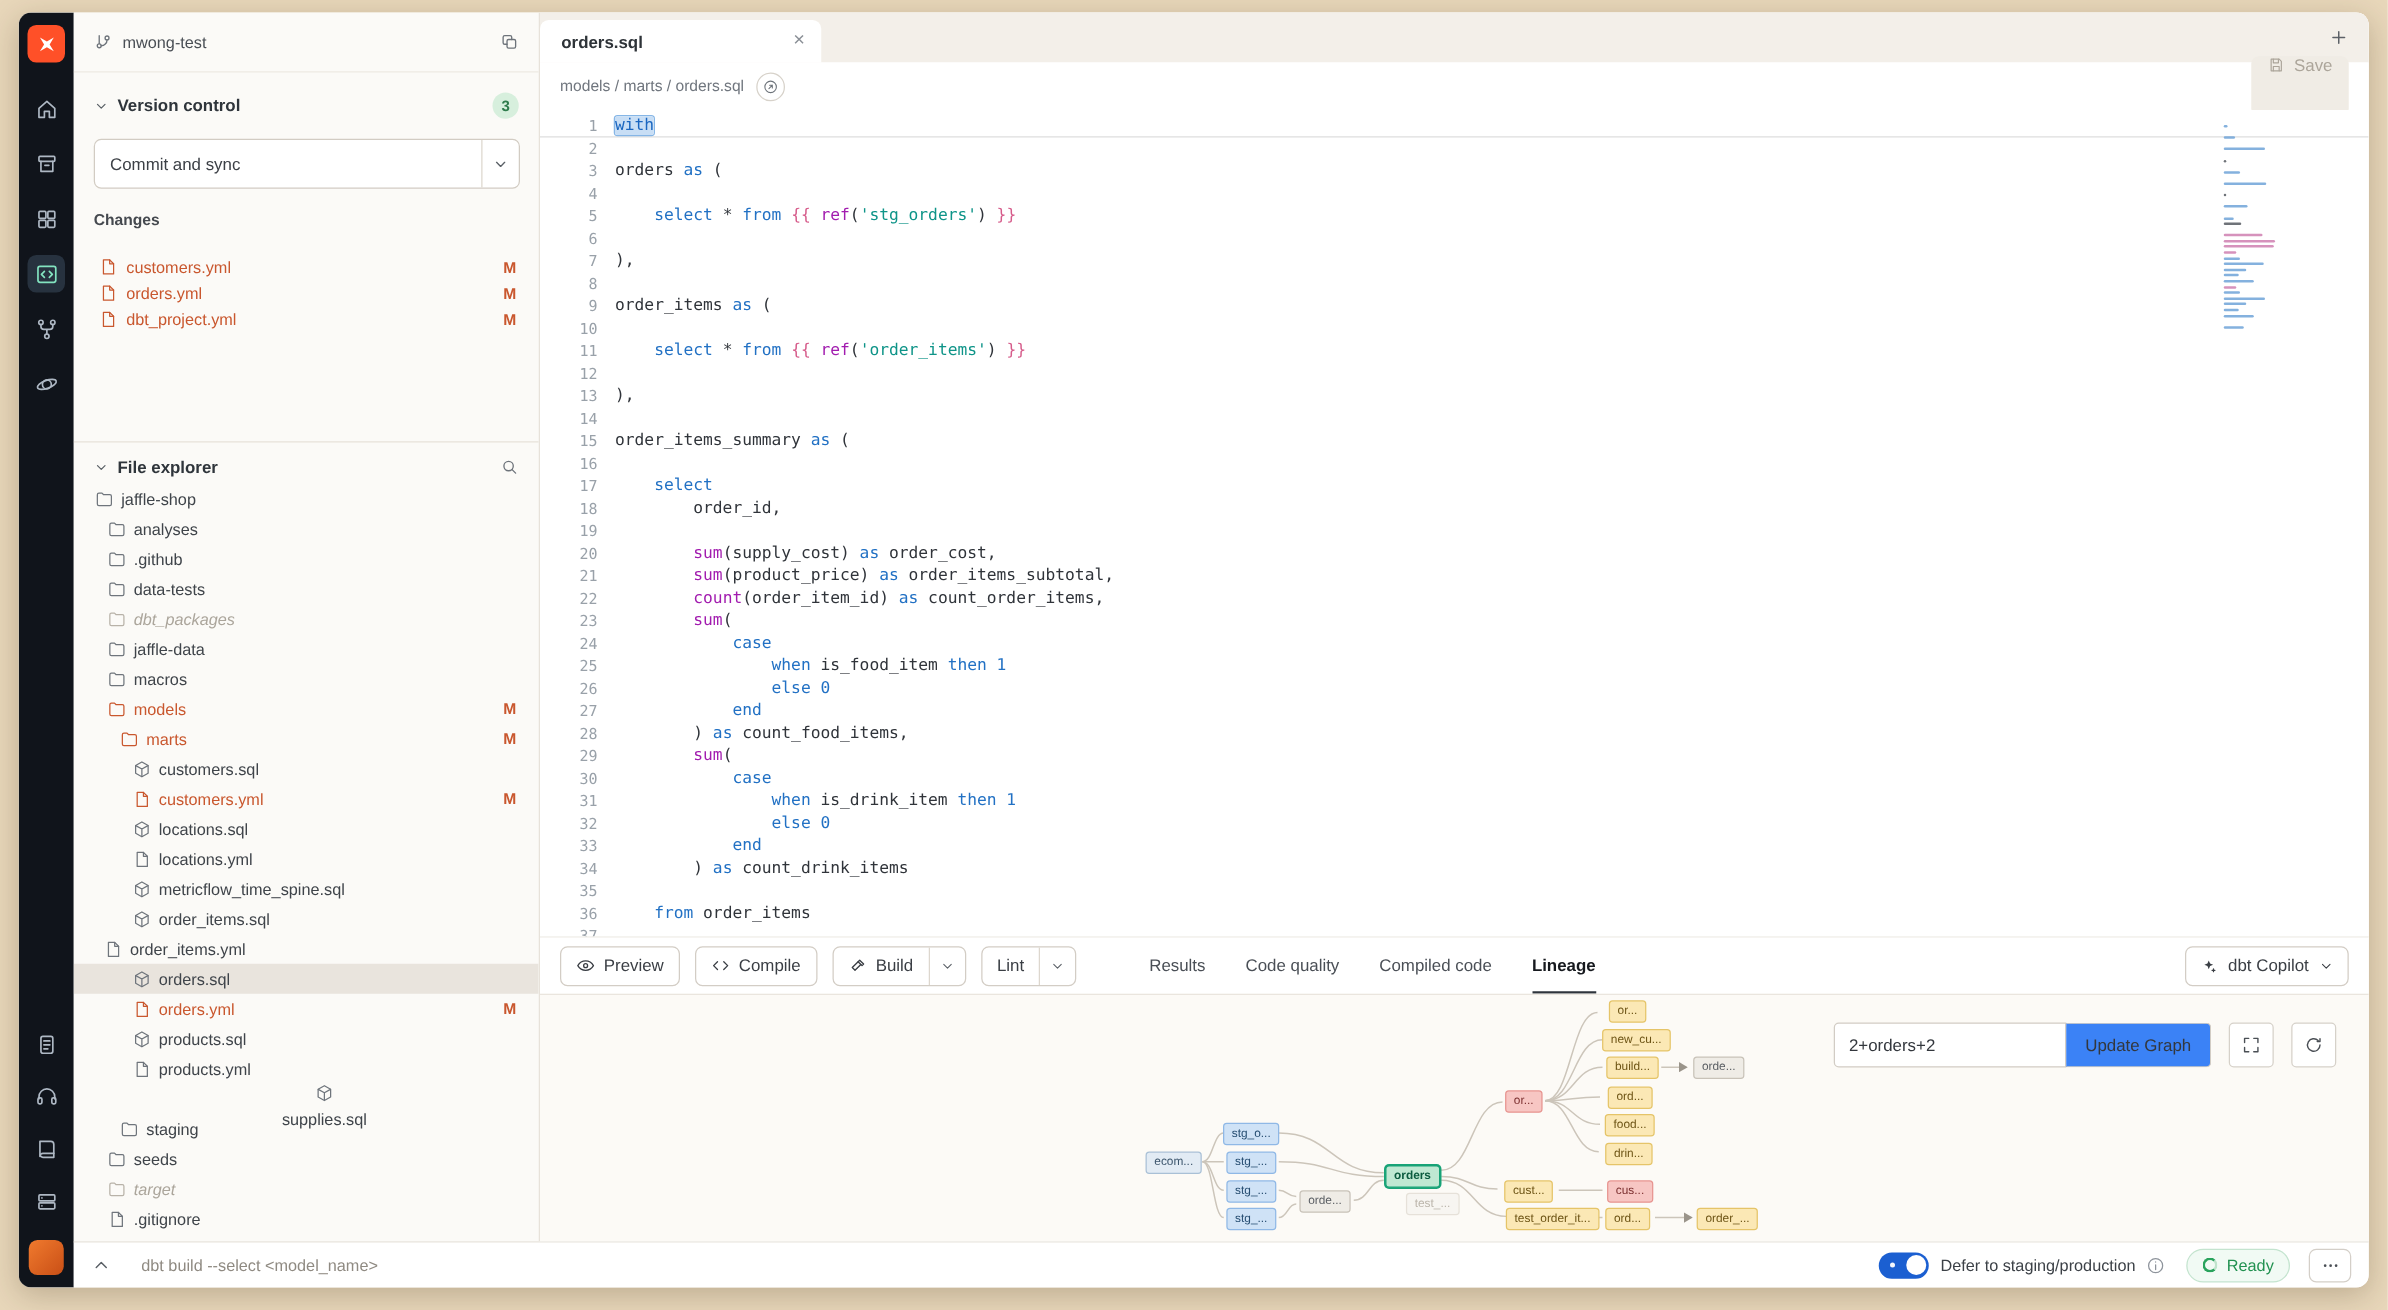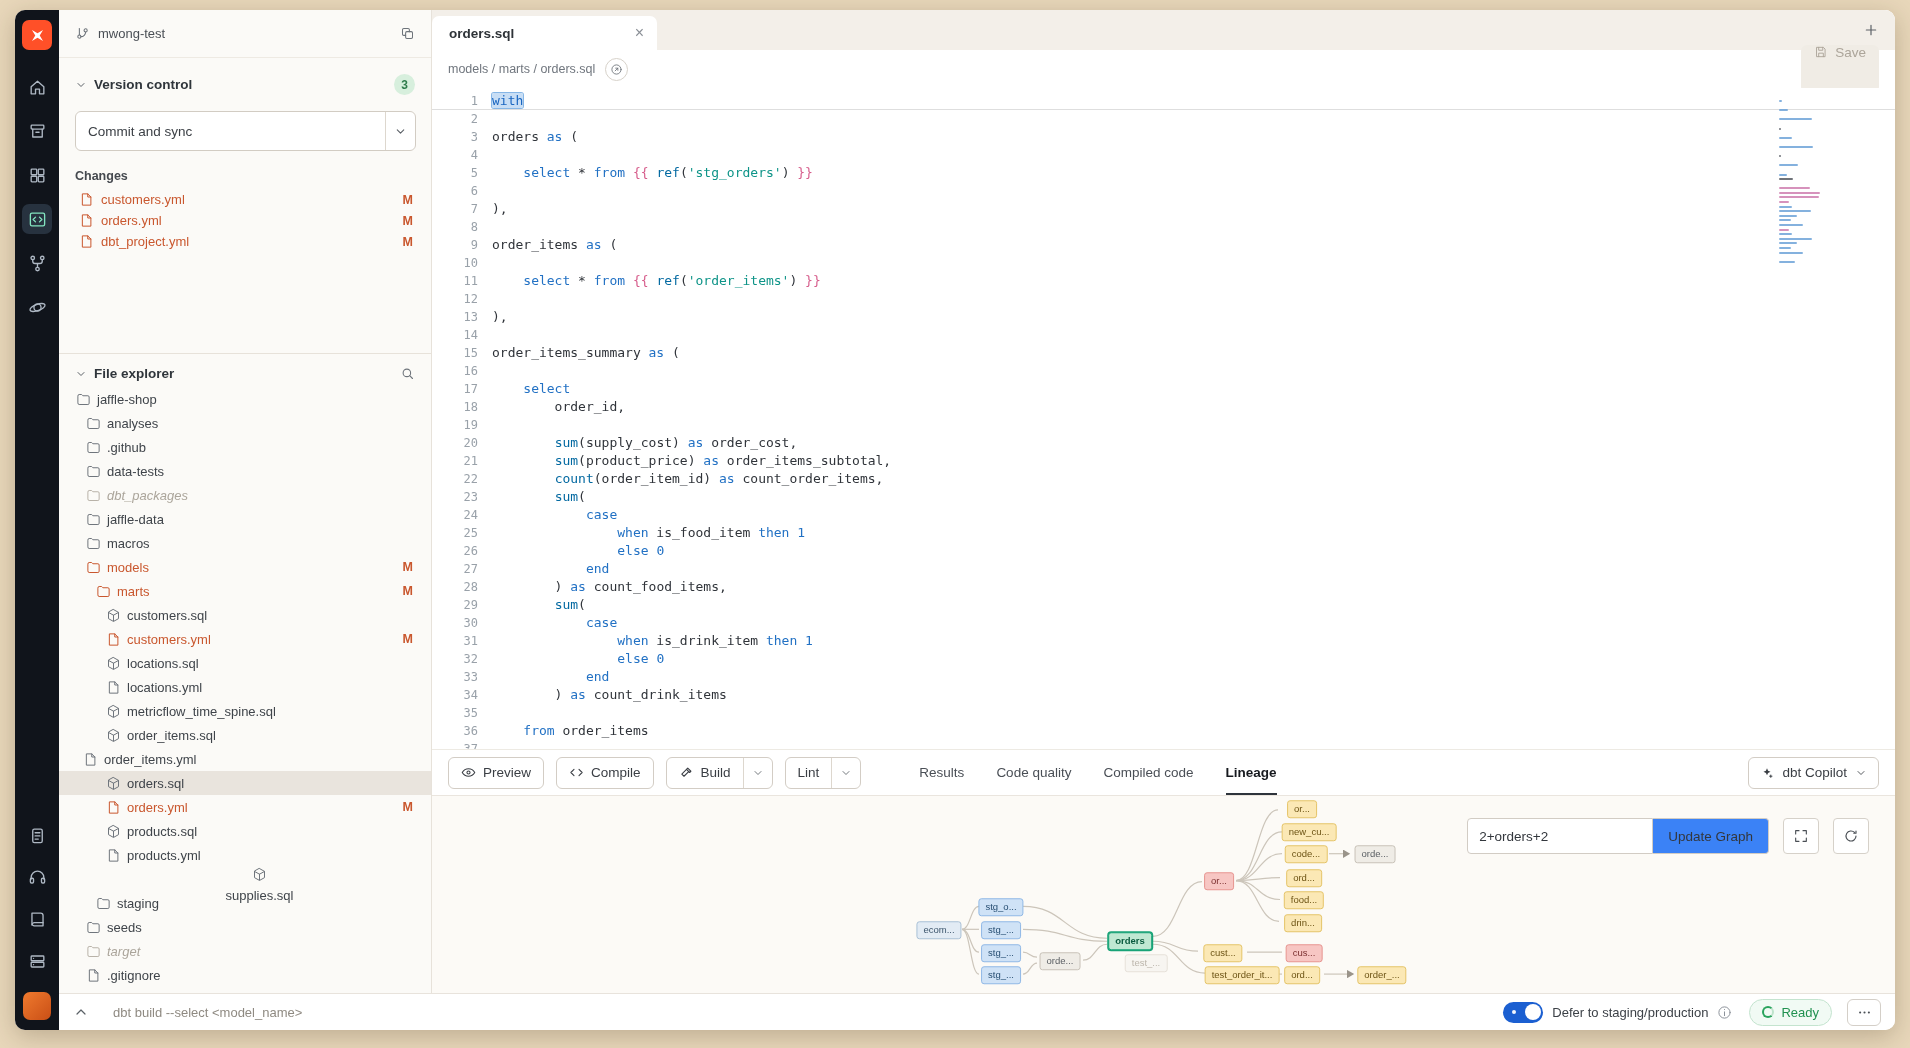--- a/index.html
+++ b/index.html
@@ -26,21 +26,21 @@
 .sicon svg{width:15px;height:15px;fill:none;stroke:currentColor;stroke-width:1.7;stroke-linecap:round;stroke-linejoin:round}
 .vc{height:296px;flex:none;padding:10px 0 0;border-bottom:1px solid #e7e2da}
 .sec-head{display:flex;align-items:center;gap:7px;padding:6px 16px;font-size:13.5px;font-weight:700;color:#2f353b}
 .sec-head .chev{display:inline-flex;color:#5b6167}
 .sec-head .chev svg{width:12px;height:12px;fill:none;stroke:currentColor;stroke-width:2;stroke-linecap:round;stroke-linejoin:round}
 .badge{margin-left:auto;min-width:21px;height:21px;border-radius:11px;background:#d7efdd;color:#2f7c4c;font-size:12px;font-weight:700;display:flex;align-items:center;justify-content:center;padding:0 6px}
 .commit{margin:10px 16px 0;height:40px;width:341px;background:#fff;border:1px solid #d2ccc3;border-radius:6px;display:flex;align-items:stretch;font-size:13.5px;color:#3c4046;cursor:pointer}
 .commit .cmain{flex:1;display:flex;align-items:center;padding:0 12px}
 .commit .cchev{width:30px;display:flex;align-items:center;justify-content:center;border-left:1px solid #ddd7ce;color:#5b6167}
 .commit .cchev svg{width:13px;height:13px;fill:none;stroke:currentColor;stroke-width:2;stroke-linecap:round;stroke-linejoin:round}
-.changes-label{margin:18px 16px 6px;font-size:12.5px;font-weight:700;color:#45494f}
+.changes-label{margin:18px 16px 20px;font-size:12.5px;font-weight:700;color:#45494f}
 .chg-row{display:flex;align-items:center;gap:7px;height:21px;padding:0 18px 0 20px;font-size:13px;color:#c9572e;cursor:pointer}
 .chg-row .ticon{color:#c9572e}
 .mflag{margin-left:auto;color:#c9572e;font-size:12.5px;font-weight:700}
 .fe{flex:1;display:flex;flex-direction:column;min-height:0;padding-top:4px}
 .fe .sec-head{padding-top:8px}
 .tree{flex:1;overflow:hidden}
 .tree-row{display:flex;align-items:center;gap:6px;height:24px;padding-right:18px;font-size:13px;color:#3f444a;cursor:pointer;white-space:nowrap}
 .tree-row .ticon{color:#6f757c;flex:none}
 .ticon{display:inline-flex}
 .ticon svg{width:15px;height:15px;fill:none;stroke:currentColor;stroke-width:1.6;stroke-linecap:round;stroke-linejoin:round}
@@ -60,21 +60,21 @@
 .linkcirc{width:23px;height:23px;border-radius:50%;border:1px solid #d7d2ca;display:flex;align-items:center;justify-content:center;color:#6d737a;cursor:pointer}
 .linkcirc svg{width:13px;height:13px;fill:none;stroke:currentColor;stroke-width:1.6;stroke-linecap:round;stroke-linejoin:round}
 .save{margin-left:auto;height:48px;display:flex;align-items:flex-start;gap:7px;padding:0 13px;background:#f0ece5;border:none;border-radius:6px;color:#aca59a;font-size:13.5px;cursor:default}
 .save svg{width:14px;height:14px;fill:none;stroke:currentColor;stroke-width:1.6;stroke-linecap:round;stroke-linejoin:round}
 
 .editor{flex:1;position:relative;overflow:hidden;background:#fff;padding-top:4px}
 .cline{display:flex;height:18px;line-height:18px;font-family:"DejaVu Sans Mono",monospace;font-size:13px;white-space:pre}
 .cline.cur{box-shadow:inset 0 -1px 0 #dedede}
 .lnum{width:46px;flex:none;text-align:right;color:#99a1a9;font-size:12px;user-select:none}
 .lcode{padding-left:14px}
-.tk-p{color:#30343a}.tk-k{color:#2271c4}.tk-s{color:#0e9488}.tk-f{color:#0369a1}.tk-j{color:#d65c8b}.tk-nm{color:#2271c4}
+.tk-p{color:#30343a}.tk-k{color:#2271c4}.tk-s{color:#0e9488}.tk-f{color:#a21caf}.tk-j{color:#d65c8b}.tk-nm{color:#2271c4}
 .tk-w{color:#1a66c0;background:#c8def5;box-shadow:0 0 0 1px #86b6e6;border-radius:2px}
 .minimap{position:absolute;top:12px;right:60px;width:56px}
 .mm-line{height:2px;margin-bottom:2.6px;border-radius:1px;opacity:.85}
 
 .toolbar{height:46px;flex:none;border-top:1px solid #edeae3;display:flex;align-items:center;padding:0 16px;gap:12px;background:#fff}
 .btn{display:inline-flex;align-items:stretch;height:32px;background:#fff;border:1px solid #d3cdc5;border-radius:6px;font-size:13.5px;color:#3a3e44;cursor:pointer}
 .btn-main{display:flex;align-items:center;gap:7px;padding:0 12px}
 .btn-chev{display:flex;align-items:center;padding:0 8px;border-left:1px solid #ddd7ce;color:#5b6167;cursor:pointer}
 .btn svg{width:15px;height:15px;fill:none;stroke:currentColor;stroke-width:1.7;stroke-linecap:round;stroke-linejoin:round}
 .btn-chev svg{width:12px;height:12px}
@@ -719,21 +719,21 @@
               <div class="lnode blue" style="left: 569px; top: 157px;">stg_...</div>
               <div class="lnode blue" style="left: 569px; top: 179px;">stg_...</div>
               <div class="lnode gray" style="left: 628px; top: 165px;">orde...</div>
               <div class="lnode faded" style="left: 714px; top: 167px;">test_...</div>
               <div class="lnode green" style="left: 698px; top: 145px;">orders</div>
               <div class="lnode pink" style="left: 787px; top: 85px;">or...</div>
               <div class="lnode yellow" style="left: 791px; top: 157px;">cust...</div>
               <div class="lnode yellow" style="left: 810px; top: 179px;">test_order_it...</div>
               <div class="lnode yellow" style="left: 870px; top: 13px;">or...</div>
               <div class="lnode yellow" style="left: 877px; top: 36px;">new_cu...</div>
-              <div class="lnode yellow" style="left: 874px; top: 58px;">code...</div>
+              <div class="lnode yellow" style="left: 874px; top: 58px;">build...</div>
               <div class="lnode yellow" style="left: 872px; top: 82px;">ord...</div>
               <div class="lnode yellow" style="left: 872px; top: 104px;">food...</div>
               <div class="lnode yellow" style="left: 871px; top: 127px;">drin...</div>
               <div class="lnode pink" style="left: 872px; top: 157px;">cus...</div>
               <div class="lnode yellow" style="left: 870px; top: 179px;">ord...</div>
               <div class="lnode gray" style="left: 943px; top: 58px;">orde...</div>
               <div class="lnode yellow" style="left: 950px; top: 179px;">order_...</div>
             </div>
           <div class="graph-controls">
             <div class="sel-input">2+orders+2</div>

